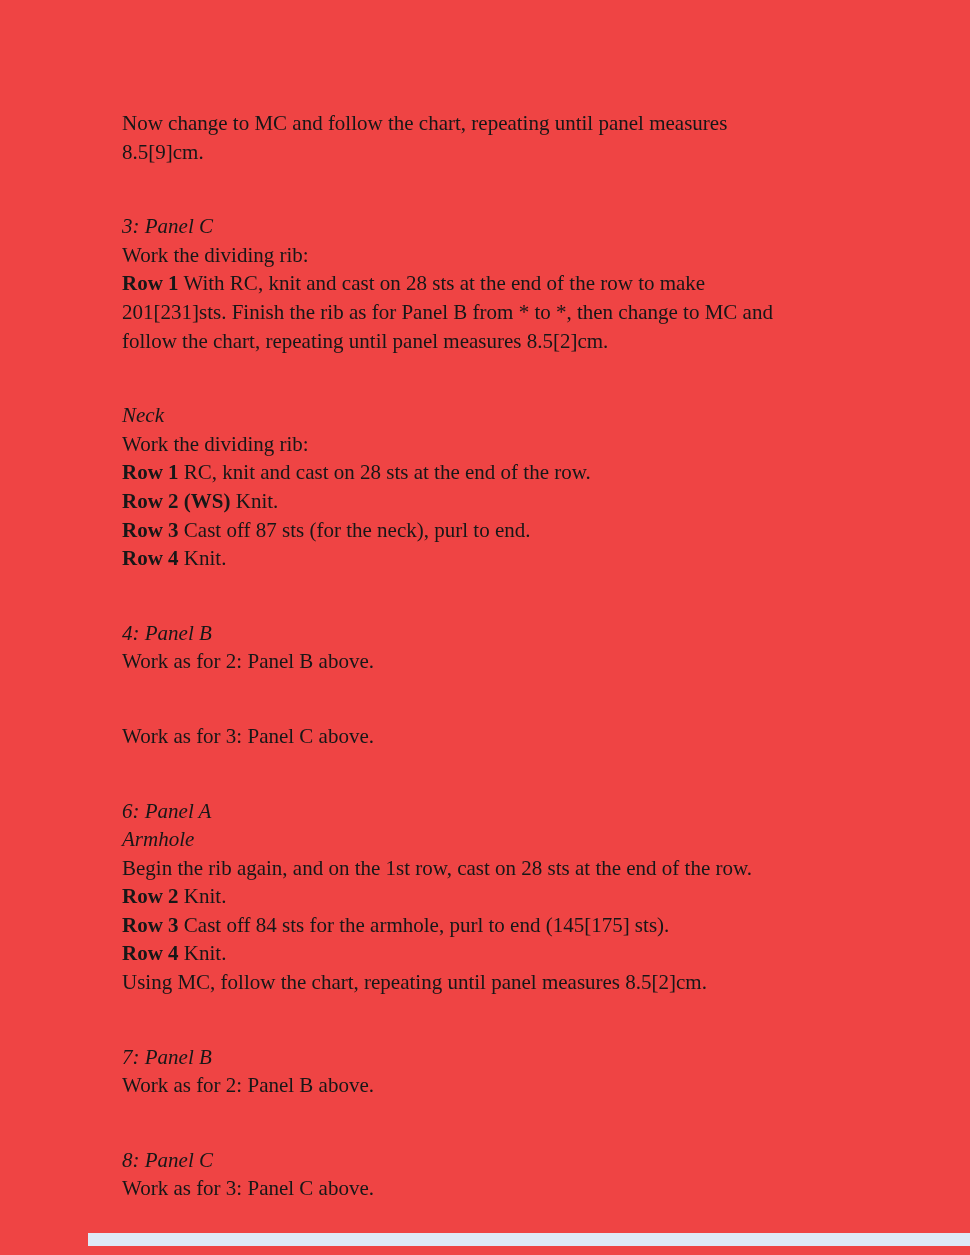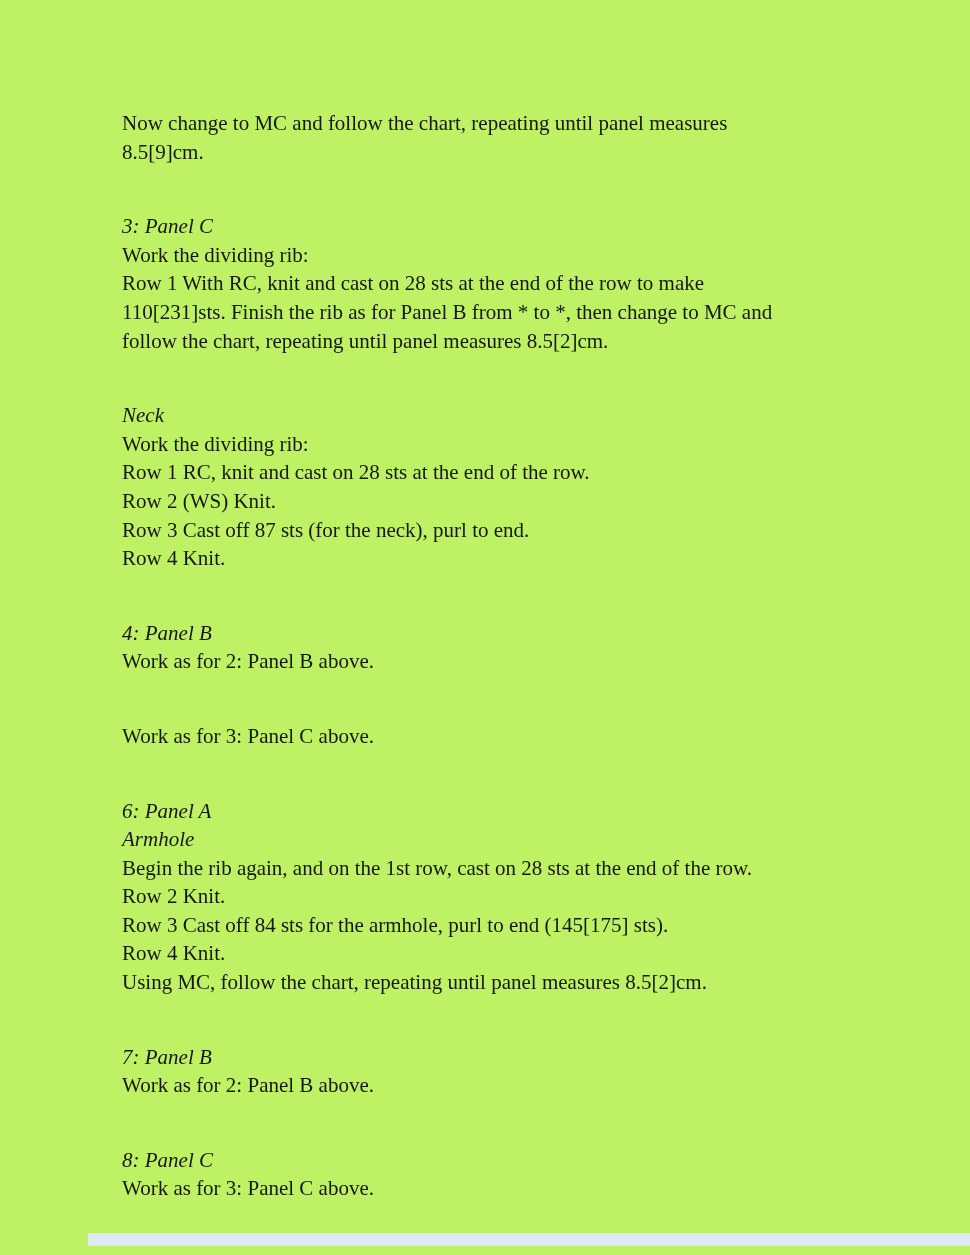--- a/index.html
+++ b/index.html
@@ -1,37 +1,37 @@
 <!DOCTYPE html>
 <html><head>
 <meta charset="utf-8">
 <style>
   html, body { margin: 0; padding: 0; background: #ffffff; }
   .page {
     position: relative;
     width: 970px;
     height: 1255px;
-    background: #bef264;
+    background: #ef4444;
     overflow: hidden;
     font-family: "Liberation Serif", "DejaVu Serif", serif;
     font-size: 21px;
     line-height: 28.6px;
     color: #171717;
   }
   .content {
     position: absolute;
     top: 109px;
     left: 122px;
     width: 740px;
   }
   .block { margin: 0; }
   .block + .block { margin-top: 46px; }
   .line { white-space: pre-wrap; }
   .italic { font-style: italic; }
-  .bold { font-weight: normal; }
+  .bold { font-weight: bold; }
   .edge-bar {
     position: absolute;
     left: 88px;
     right: 0;
     bottom: 9px;
     height: 13px;
     background: #dfe9f6;
   }
 </style>
 </head>
@@ -42,21 +42,21 @@
 
     <div class="block">
       <div class="line">Now change to MC and follow the chart, repeating until panel measures</div>
       <div class="line">8.5[9]cm.</div>
     </div>
 
     <div class="block">
       <div class="line italic">3: Panel C</div>
       <div class="line">Work the dividing rib:</div>
       <div class="line"><span class="bold">Row 1</span><span> With RC, knit and cast on 28 sts at the end of the row to make</span></div>
-      <div class="line">110[231]sts. Finish the rib as for Panel B from * to *, then change to MC and</div>
+      <div class="line">201[231]sts. Finish the rib as for Panel B from * to *, then change to MC and</div>
       <div class="line">follow the chart, repeating until panel measures 8.5[2]cm.</div>
     </div>
 
     <div class="block">
       <div class="line italic">Neck</div>
       <div class="line">Work the dividing rib:</div>
       <div class="line"><span class="bold">Row 1</span><span> RC, knit and cast on 28 sts at the end of the row.</span></div>
       <div class="line"><span class="bold">Row 2 (WS)</span><span> Knit.</span></div>
       <div class="line"><span class="bold">Row 3</span><span> Cast off 87 sts (for the neck), purl to end.</span></div>
       <div class="line"><span class="bold">Row 4</span><span> Knit.</span></div>

